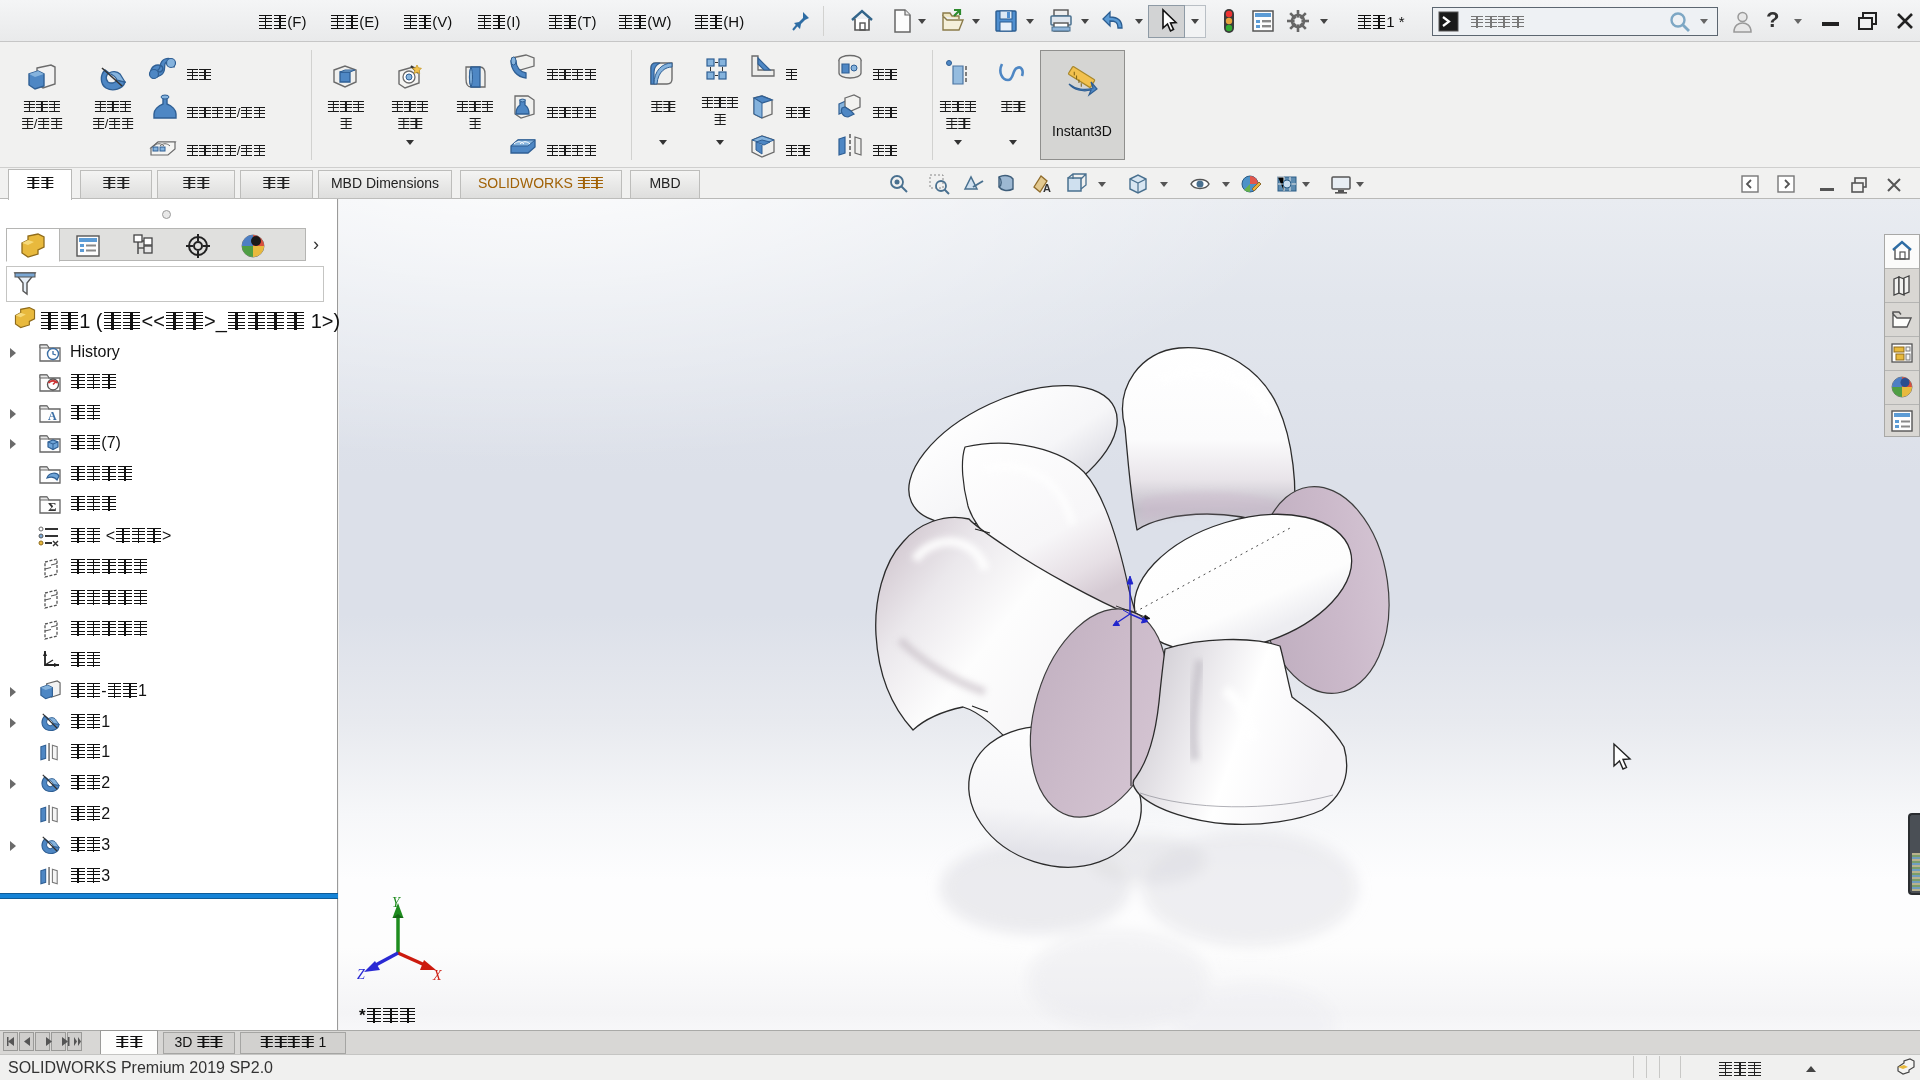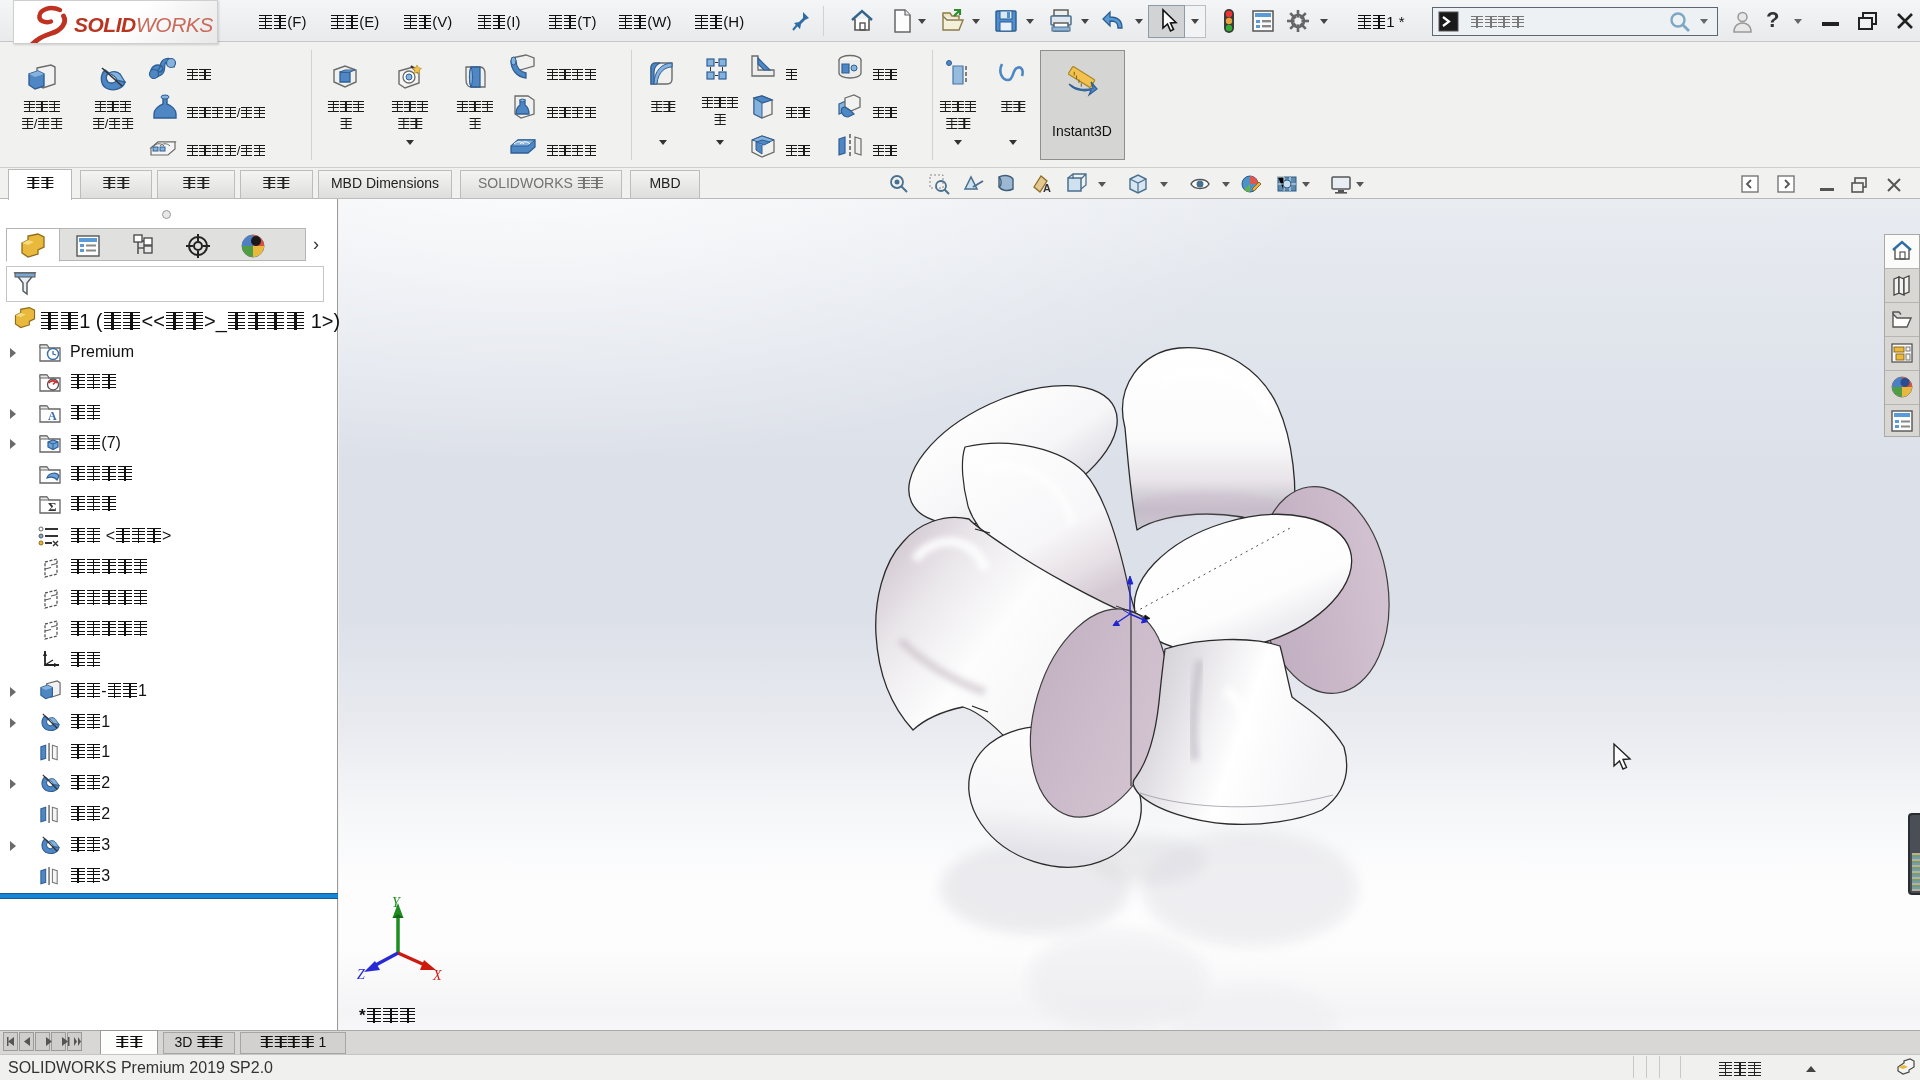--- a/index.html
+++ b/index.html
@@ -6,31 +6,20 @@
 .abs{position:absolute;}
 .z{display:inline-block;width:.86em;height:.9em;margin:0 .06em;vertical-align:-9%;
 background:linear-gradient(90deg,transparent 44%,currentColor 44%,currentColor 57%,transparent 57%),repeating-linear-gradient(180deg,currentColor 0,currentColor 1px,transparent 1px,transparent 3.2px);}
 .sep{position:absolute;width:1px;background:#d2d2d0;}
 .txt{position:absolute;white-space:nowrap;color:#111;}
 .dd{position:absolute;width:0;height:0;border-left:4px solid transparent;border-right:4px solid transparent;border-top:5px solid #444;}
 </style></head><body>
 <div id="root">
 
 <div class="abs" style="left:0;top:0;width:1920px;height:42px;background:linear-gradient(180deg,#f4f5f6,#e9eaeb);border-bottom:1px solid #c6c6c6;"></div>
-<div class="abs" style="left:13px;top:0;width:205px;height:44px;background:linear-gradient(135deg,#ffffff 55%,#e8e8e8);border:1px solid #cfcfcf;box-shadow:1px 1px 2px rgba(0,0,0,.15);z-index:6;">
-<svg class="abs" style="left:6px;top:2px;" width="52" height="40" viewBox="0 0 52 40">
-<g fill="none" stroke="#bf3222" stroke-linecap="round">
-<path d="M40 7 C30 2.5 20.5 6.5 19.5 12.5 C18.5 18 25 20.5 31 18.5" stroke-width="4.4"></path>
-<path d="M43.5 13 C47.5 20 41 27.5 31 30.5 C21 33.5 13 39 8.5 45.5" stroke-width="4.8"></path>
-<path d="M15 41 C20 35 28 31 34 28" stroke-width="2.2"></path>
-</g>
-</svg>
-<span style="position:absolute;left:60px;top:12px;font-size:21px;font-weight:bold;font-style:italic;color:#b8351f;letter-spacing:-.5px;">SOLID</span>
-      <span style="position:absolute;left:122px;top:12px;font-size:21px;font-style:italic;color:#c96a5a;letter-spacing:-.5px;">WORKS</span>
-</div>
 <div class="txt" style="left:258px;top:13px;font-size:15px;"><i class="z"></i><i class="z"></i>(F)</div>
 <div class="txt" style="left:330px;top:13px;font-size:15px;"><i class="z"></i><i class="z"></i>(E)</div>
 <div class="txt" style="left:403px;top:13px;font-size:15px;"><i class="z"></i><i class="z"></i>(V)</div>
 <div class="txt" style="left:477px;top:13px;font-size:15px;"><i class="z"></i><i class="z"></i>(I)</div>
 <div class="txt" style="left:548px;top:13px;font-size:15px;"><i class="z"></i><i class="z"></i>(T)</div>
 <div class="txt" style="left:618px;top:13px;font-size:15px;"><i class="z"></i><i class="z"></i>(W)</div>
 <div class="txt" style="left:694px;top:13px;font-size:15px;"><i class="z"></i><i class="z"></i>(H)</div>
 <svg class="abs" style="left:790px;top:9px;" width="24" height="24" viewBox="0 0 24 24">
       <path d="M13 3 L19 9 L15 11 L11 15 L10 20 L4 14 L9 13 L13 9 Z" fill="#2e6da4"></path>
       <path d="M8 15 L3 21" stroke="#2e6da4" stroke-width="2"></path>
@@ -290,21 +279,21 @@
 <div class="txt" style="left:40.0px;top:175px;transform:translateX(-50%);font-size:14px;z-index:4;"><i class="z"></i><i class="z"></i></div>
 <div class="abs" style="left:80px;top:170px;width:72px;height:29px;background:linear-gradient(180deg,#f4f4f3,#dededd);border:1px solid #bdbdbb;"></div>
 <div class="txt" style="left:116.0px;top:175px;transform:translateX(-50%);font-size:14px;color:#222;"><i class="z"></i><i class="z"></i></div>
 <div class="abs" style="left:157px;top:170px;width:78px;height:29px;background:linear-gradient(180deg,#f4f4f3,#dededd);border:1px solid #bdbdbb;"></div>
 <div class="txt" style="left:196.0px;top:175px;transform:translateX(-50%);font-size:14px;color:#222;"><i class="z"></i><i class="z"></i></div>
 <div class="abs" style="left:240px;top:170px;width:73px;height:29px;background:linear-gradient(180deg,#f4f4f3,#dededd);border:1px solid #bdbdbb;"></div>
 <div class="txt" style="left:276.5px;top:175px;transform:translateX(-50%);font-size:14px;color:#222;"><i class="z"></i><i class="z"></i></div>
 <div class="abs" style="left:318px;top:170px;width:134px;height:29px;background:linear-gradient(180deg,#f4f4f3,#dededd);border:1px solid #bdbdbb;"></div>
 <div class="txt" style="left:385.0px;top:175px;transform:translateX(-50%);font-size:14px;color:#222;">MBD Dimensions</div>
 <div class="abs" style="left:460px;top:170px;width:162px;height:29px;background:linear-gradient(180deg,#f4f4f3,#dededd);border:1px solid #bdbdbb;"></div>
-<div class="txt" style="left:541.0px;top:175px;transform:translateX(-50%);font-size:14px;color:#737373;">SOLIDWORKS <i class="z"></i><i class="z"></i></div>
+<div class="txt" style="left:541.0px;top:175px;transform:translateX(-50%);font-size:14px;color:#a16207;">SOLIDWORKS <i class="z"></i><i class="z"></i></div>
 <div class="abs" style="left:630px;top:170px;width:70px;height:29px;background:linear-gradient(180deg,#f4f4f3,#dededd);border:1px solid #bdbdbb;"></div>
 <div class="txt" style="left:665.0px;top:175px;transform:translateX(-50%);font-size:14px;color:#222;">MBD</div>
 <svg class="abs" style="left:888px;top:173px;" width="22" height="22" viewBox="0 0 22 22">
       <circle cx="9" cy="9" r="6" fill="none" stroke="#49708f" stroke-width="1.8"></circle>
       <line x1="13.5" y1="13.5" x2="19" y2="19" stroke="#49708f" stroke-width="2"></line>
       <circle cx="9" cy="9" r="2.5" fill="#49708f"></circle>
     </svg>
 <svg class="abs" style="left:928px;top:173px;" width="22" height="22" viewBox="0 0 22 22">
       <rect x="2" y="2" width="13" height="13" fill="none" stroke="#888" stroke-dasharray="2 2"></rect>
       <circle cx="13" cy="13" r="5" fill="none" stroke="#49708f" stroke-width="1.8"></circle>
@@ -417,21 +406,21 @@
       <path d="M4 10 L10 7 L16 9 L10 12 Z" fill="#f6d978"></path>
     </svg>
 <div class="txt" style="left:40px;top:310px;font-size:20px;"><i class="z"></i><i class="z"></i>1 (<i class="z"></i><i class="z"></i>&lt;&lt;<i class="z"></i><i class="z"></i>&gt;_<i class="z"></i><i class="z"></i><i class="z"></i><i class="z"></i> 1&gt;)</div>
 <div class="abs" style="left:10px;top:348px;width:0;height:0;border-top:5px solid transparent;border-bottom:5px solid transparent;border-left:6px solid #6b6b6b;"></div>
 <svg class="abs" style="left:38px;top:341px;" width="24" height="22" viewBox="0 0 24 22">
       <path d="M2 4 L9 4 L11 7 L22 7 L22 20 L2 20 Z" fill="#fdfdfd" stroke="#666" stroke-width="1.3"></path>
       <path d="M2 4 L9 4 L11 7 L2 7 Z" fill="#e8e8e8" stroke="#666" stroke-width="1"></path>
       <circle cx="15" cy="13" r="5.5" fill="#fff" stroke="#3a6ea5" stroke-width="1.4"></circle>
       <path d="M15 10 L15 13 L18 14" stroke="#3a6ea5" stroke-width="1.3" fill="none"></path>
     </svg>
-<div class="txt" style="left:70px;top:343px;font-size:16px;">Premium</div>
+<div class="txt" style="left:70px;top:343px;font-size:16px;">History</div>
 <svg class="abs" style="left:38px;top:371px;" width="24" height="22" viewBox="0 0 24 22">
       <path d="M2 4 L9 4 L11 7 L22 7 L22 20 L2 20 Z" fill="#fdfdfd" stroke="#666" stroke-width="1.3"></path>
       <path d="M2 4 L9 4 L11 7 L2 7 Z" fill="#e8e8e8" stroke="#666" stroke-width="1"></path>
       <circle cx="15" cy="13.5" r="5.5" fill="#fff" stroke="#555" stroke-width="1.3"></circle>
       <path d="M15 13.5 L18 10.5" stroke="#c33" stroke-width="1.6"></path>
       <path d="M10.5 12 A5.5 5.5 0 0 1 19.5 12" fill="none" stroke="#c33" stroke-width="2"></path>
     </svg>
 <div class="txt" style="left:70px;top:373px;font-size:16px;"><i class="z"></i><i class="z"></i><i class="z"></i></div>
 <div class="abs" style="left:10px;top:409px;width:0;height:0;border-top:5px solid transparent;border-bottom:5px solid transparent;border-left:6px solid #6b6b6b;"></div>
 <svg class="abs" style="left:38px;top:402px;" width="24" height="22" viewBox="0 0 24 22">

